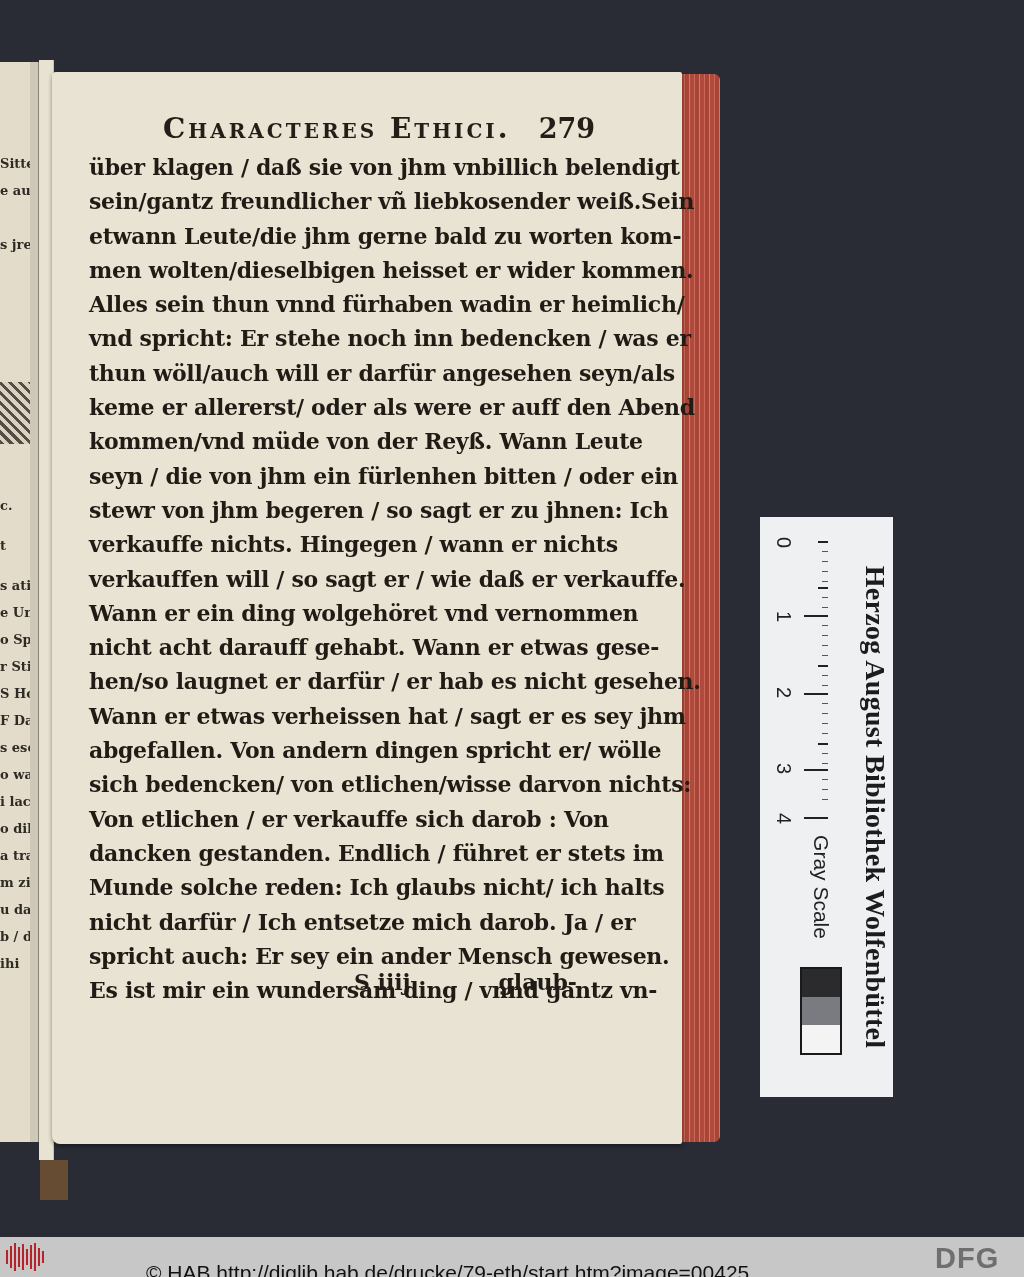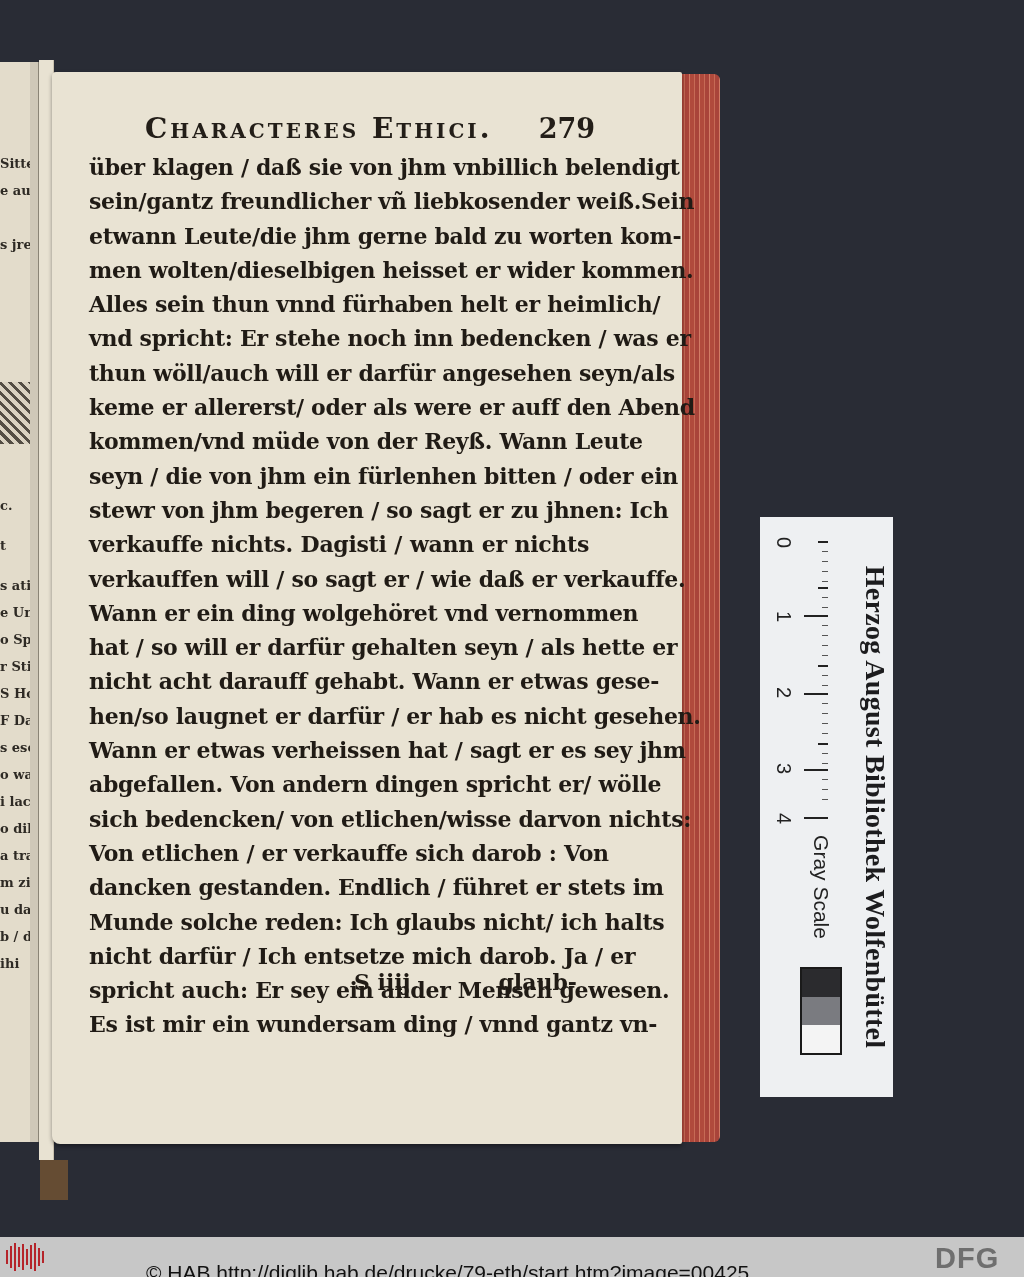--- a/index.html
+++ b/index.html
@@ -11,21 +11,21 @@
   .left-text { position:absolute; left:0; width:34px; font-size:13px; line-height:27px; color:#2e2a24; font-weight:bold; white-space:nowrap; overflow:hidden; }
   .orn { position:absolute; left:0; top:320px; width:34px; height:62px; background:repeating-linear-gradient(45deg,#3a342c 0 3px,#d8d0bf 3px 7px); opacity:.85; }
   .spine-gap { position:absolute; left:39px; top:60px; width:14px; height:1100px; background:#e8e2d2; border-right:1px solid #c9c1ae; }
   .bind-tab { position:absolute; left:40px; top:1160px; width:28px; height:40px; background:#6b5033; opacity:.9; }
   
   .page { position:absolute; left:52px; top:72px; width:630px; height:1072px; background:#e9e3d3; border-radius:4px 2px 2px 8px; box-shadow:0 2px 4px rgba(0,0,0,.4); }
   .edge { position:absolute; left:680px; top:74px; width:40px; height:1068px;
     background:repeating-linear-gradient(90deg,#b04a3c 0 4px,#c66a55 4px 5px,#a9443a 5px 9px,#d27c65 9px 10px);
     border-radius:0 6px 6px 0; }
   .header { position:absolute; left:115px; top:112px; width:480px; display:flex; justify-content:space-between; align-items:baseline; color:#231e18; }
-  .running-title { font-size:28px; letter-spacing:3px; font-variant:small-caps; font-weight:bold; margin-left:30px; }
+  .running-title { font-size:28px; letter-spacing:3px; font-variant:small-caps; font-weight:bold; margin-left:48px; }
   .folio { font-size:27px; font-weight:bold; }
   .body-text { position:absolute; left:89px; top:150px; width:500px; }
   .line { height:34.3px; font-size:22px; line-height:34px; color:#201b15; font-weight:bold; white-space:nowrap; text-align:justify; text-align-last:justify; letter-spacing:-0.3px; }
   .footer-line { position:absolute; left:89px; top:965px; width:500px; height:34px; font-size:22px; line-height:34px; color:#201b15; font-weight:bold; }
   .signature { position:absolute; left:265px; }
   .catchword { position:absolute; right:12px; }
   
   .chart { position:absolute; left:760px; top:517px; width:133px; height:580px; background:#eef0f2; }
   .chart-title { position:absolute; left:100px; top:10px; width:30px; height:560px; }
   .chart-title span { position:absolute; left:50%; top:50%; transform:translate(-50%,-50%) rotate(90deg); white-space:nowrap; font-family:"Liberation Serif", serif; font-weight:bold; font-size:28px; color:#1c1c1e; letter-spacing:0.3px; }
@@ -81,31 +81,30 @@
   <div class="header">
     <span class="running-title">Characteres Ethici.</span>
     <span class="folio">279</span>
   </div>
 
   <div class="body-text">
     <div class="line">über klagen / daß sie von jhm vnbillich belendigt</div>
     <div class="line">sein/gantz freundlicher vñ liebkosender weiß.Sein</div>
     <div class="line">etwann Leute/die jhm gerne bald zu worten kom-</div>
     <div class="line">men wolten/dieselbigen heisset er wider kommen.</div>
-    <div class="line">Alles sein thun vnnd fürhaben helt er heimlich/</div>
+    <div class="line">Alles sein thun vnnd fürhaben wadin er heimlich/</div>
     <div class="line">vnd spricht: Er stehe noch inn bedencken / was er</div>
     <div class="line">thun wöll/auch will er darfür angesehen seyn/als</div>
     <div class="line">keme er allererst/ oder als were er auff den Abend</div>
     <div class="line">kommen/vnd müde von der Reyß. Wann Leute</div>
     <div class="line">seyn / die von jhm ein fürlenhen bitten / oder ein</div>
     <div class="line">stewr von jhm begeren / so sagt er zu jhnen: Ich</div>
-    <div class="line">verkauffe nichts.   Dagisti / wann er nichts</div>
+    <div class="line">verkauffe nichts.   Hingegen / wann er nichts</div>
     <div class="line">verkauffen will / so sagt er / wie daß er verkauffe.</div>
     <div class="line">Wann er ein ding wolgehöret vnd vernommen</div>
-    <div class="line">hat / so will er darfür gehalten seyn / als hette er</div>
     <div class="line">nicht acht darauff gehabt. Wann er etwas gese-</div>
     <div class="line">hen/so laugnet er darfür / er hab es nicht gesehen.</div>
     <div class="line">Wann er etwas verheissen hat / sagt er es sey jhm</div>
     <div class="line">abgefallen. Von andern dingen spricht er/ wölle</div>
     <div class="line">sich bedencken/ von etlichen/wisse darvon nichts:</div>
     <div class="line">Von etlichen / er verkauffe sich darob : Von</div>
     <div class="line">dancken gestanden.   Endlich / führet er stets im</div>
     <div class="line">Munde solche reden: Ich glaubs nicht/ ich halts</div>
     <div class="line">nicht darfür / Ich entsetze mich darob.   Ja / er</div>
     <div class="line">spricht auch: Er sey ein ander Mensch gewesen.</div>

